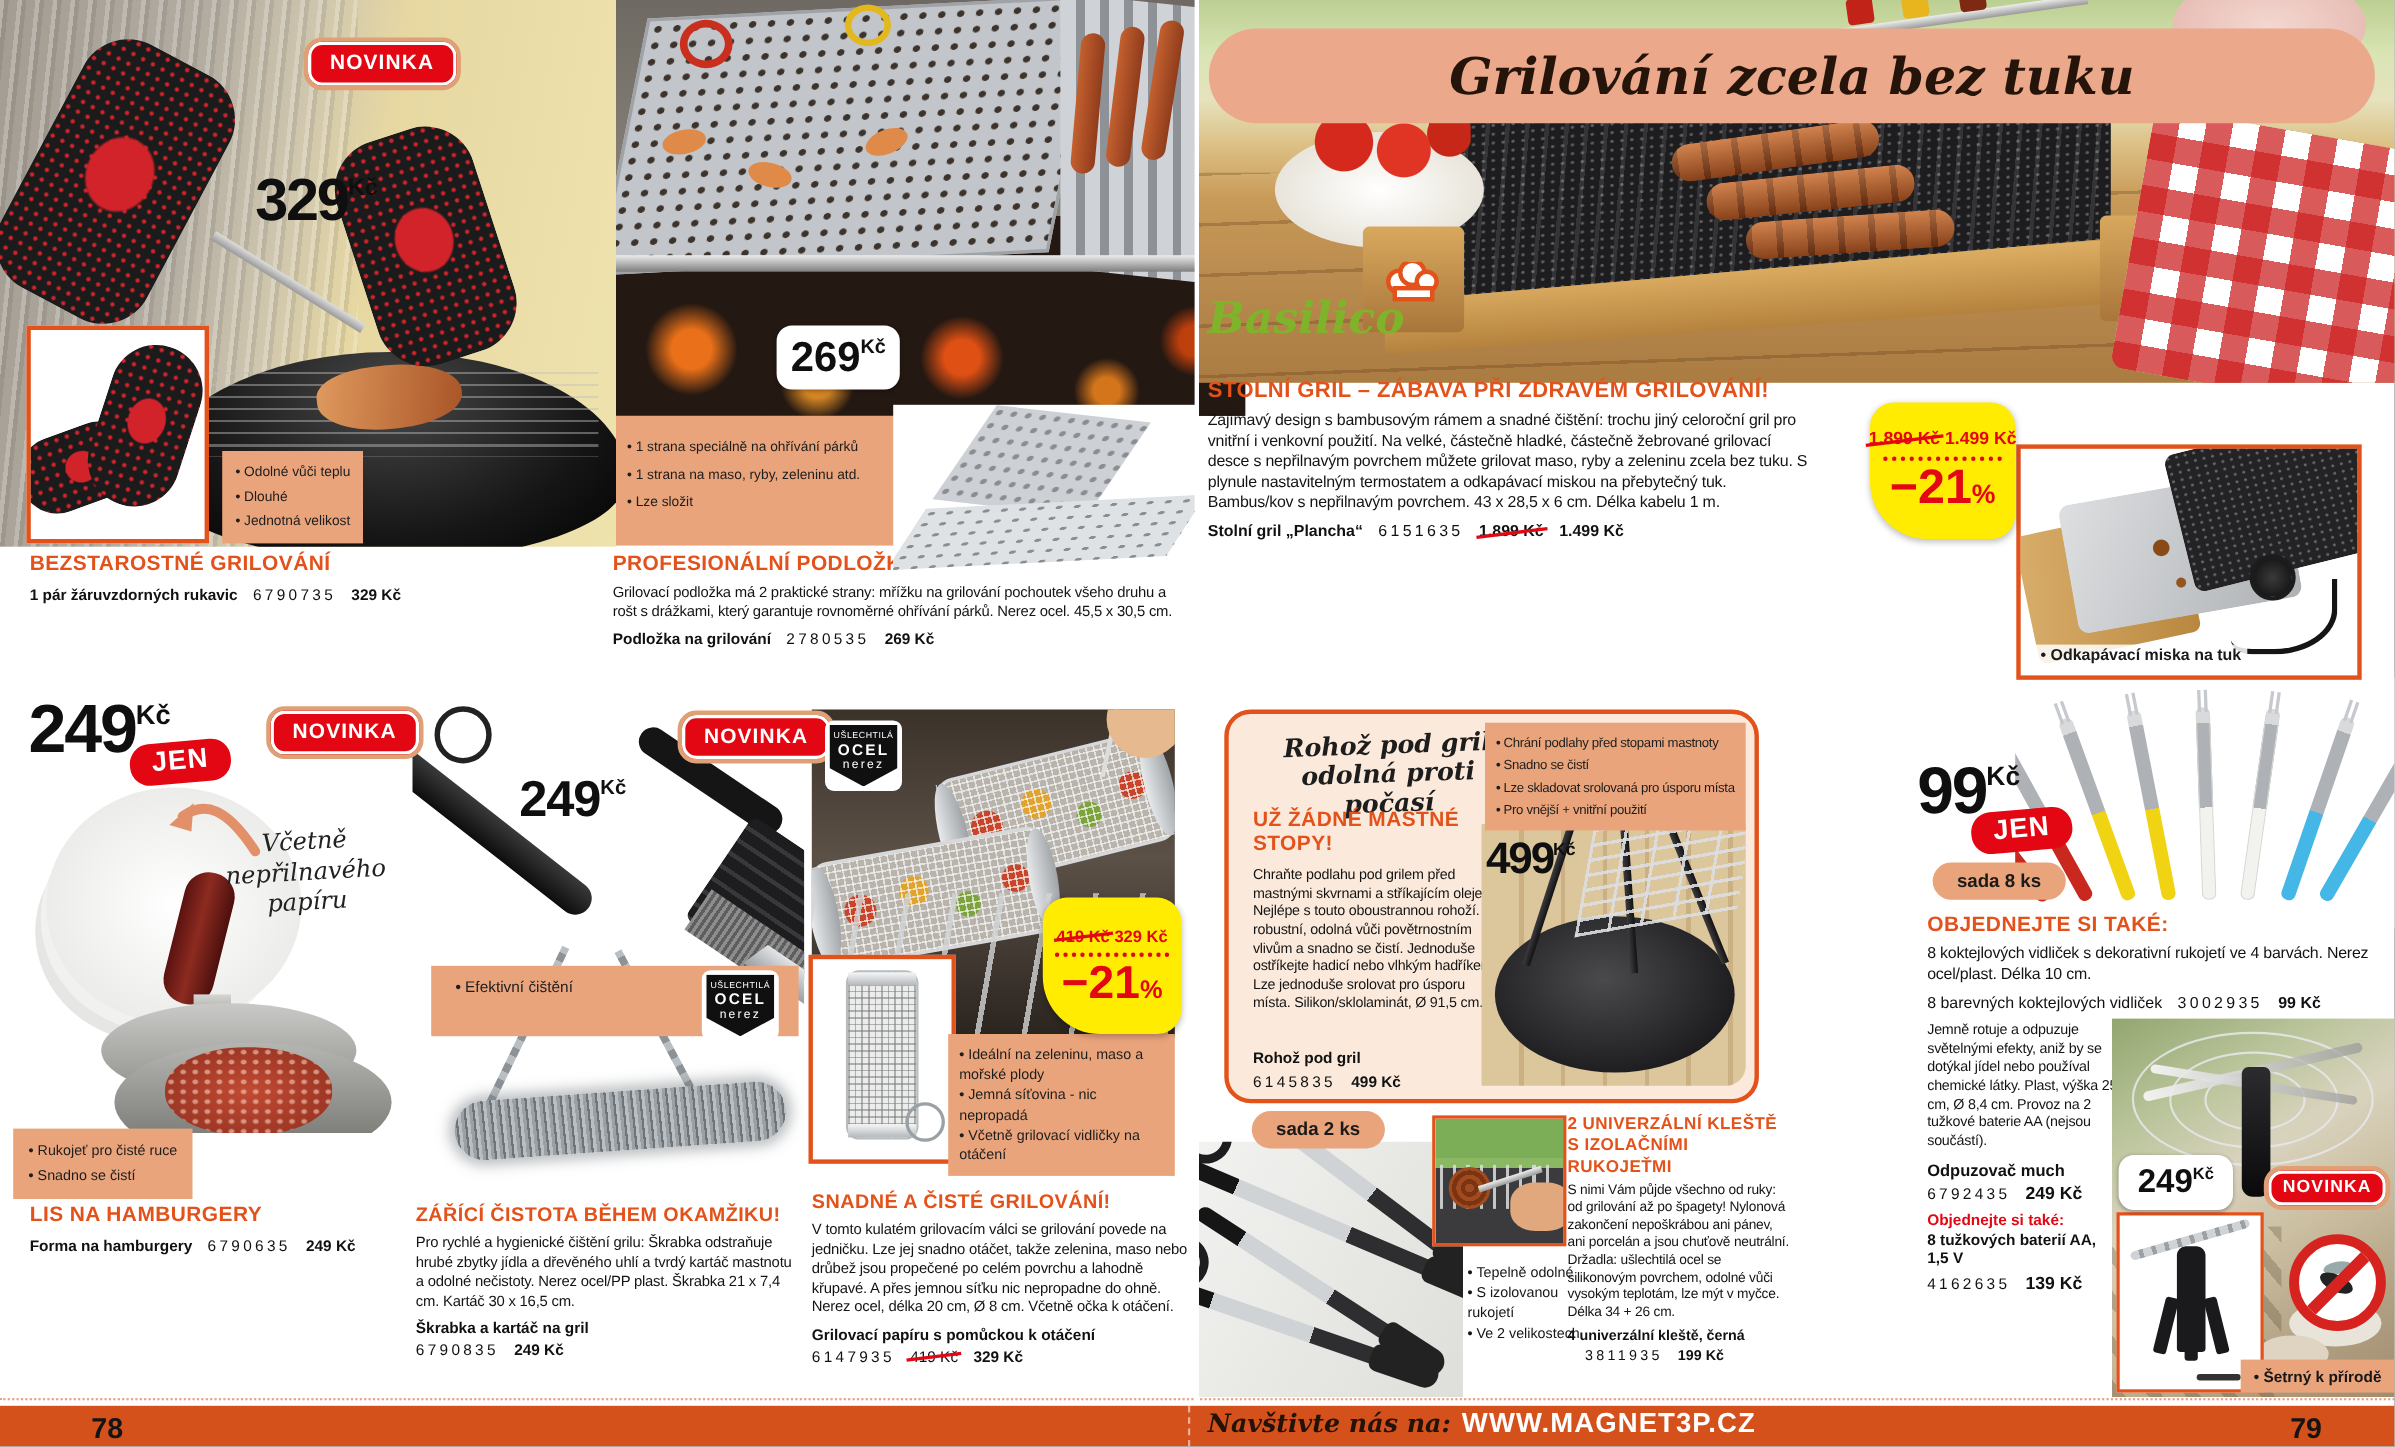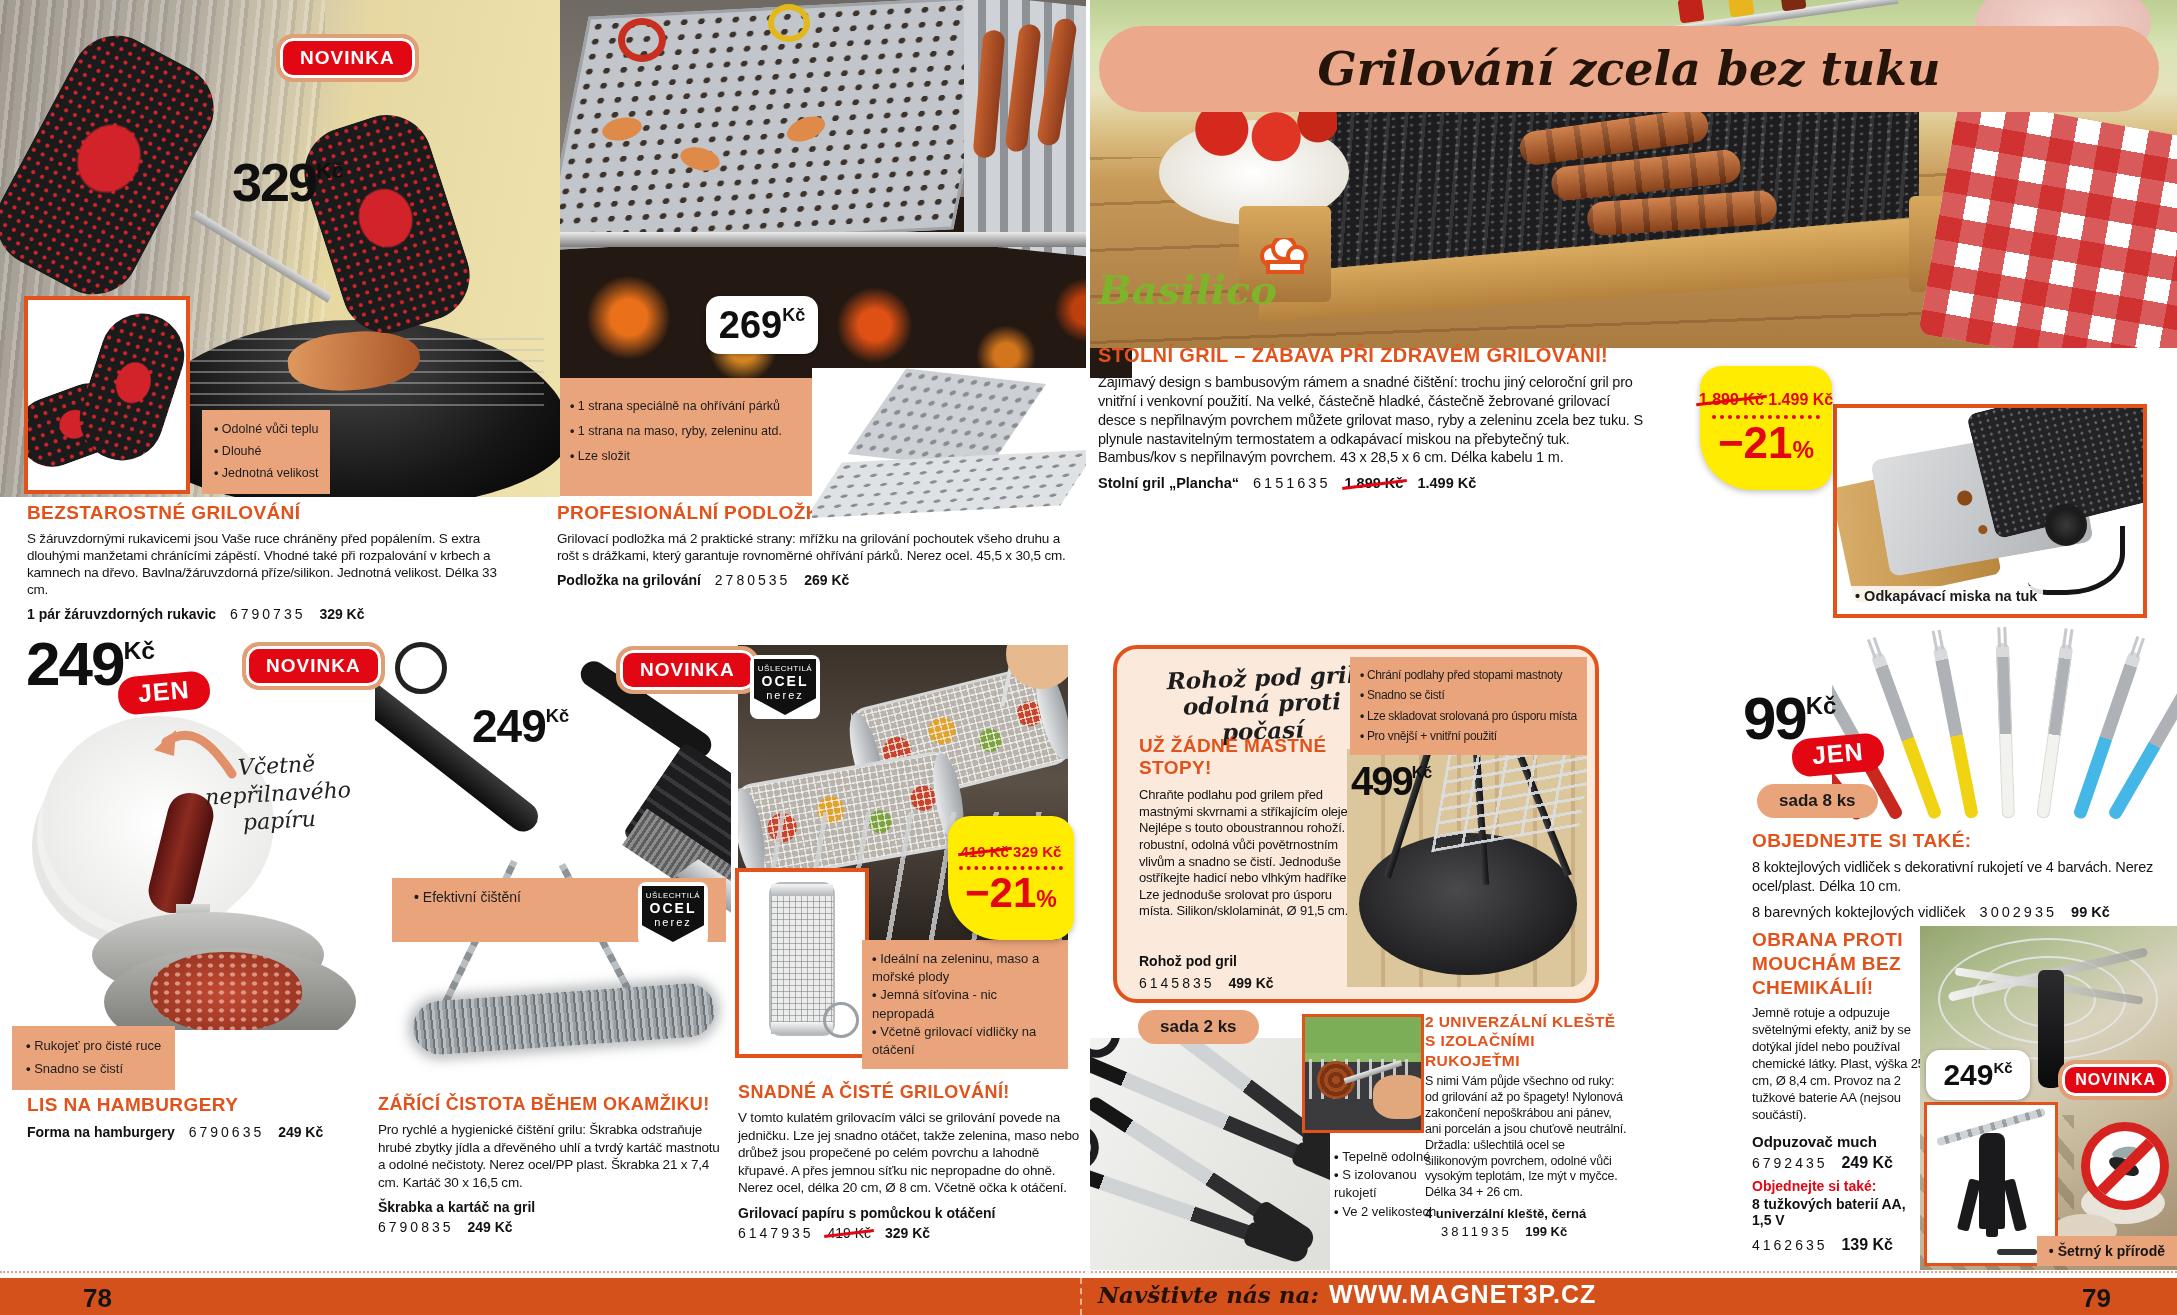--- a/index.html
+++ b/index.html
@@ -322,21 +322,20 @@
     <div class="bl">1 strana na maso, ryby, zeleninu atd.</div>
     <div class="bl">Lze složit</div>
   </div>
   <div class="photo" id="fold-grate">
     <div class="fgA"></div>
     <div class="fgB"></div>
   </div>
 
   <div class="tcol" style="left:27px;top:502px;width:490px">
     <h3 class="h-orange">BEZSTAROSTNÉ GRILOVÁNÍ</h3>
-    <p class="body-txt" style="line-height:1.26">S žáruvzdornými rukavicemi jsou Vaše ruce chráněny před popálením. S extra dlouhými manžetami chránícími zápěstí. Vhodné také při rozpalování v krbech a kamnech na dřevo. Bavlna/žáruvzdorná příze/silikon. Jednotná velikost. Délka 33 cm.</p>
     <div class="prod">
       <span class="p-name">1 pár žáruvzdorných rukavic</span>
       <span class="p-code">6790735</span>
       <span class="p-price">329 Kč</span>
     </div>
   </div>
   <div class="tcol" style="left:557px;top:502px;width:515px">
     <h3 class="h-orange">PROFESIONÁLNÍ PODLOŽKA</h3>
     <p class="body-txt" style="line-height:1.26">Grilovací podložka má 2 praktické strany: mřížku na grilování pochoutek všeho druhu a rošt s drážkami, který garantuje rovnoměrné ohřívání párků. Nerez ocel. 45,5 x 30,5 cm.</p>
     <div class="prod">
@@ -595,21 +594,20 @@
     <h3 class="h-orange" style="font-size:15.5px;line-height:1.25;margin-bottom:4px"><span>2 UNIVERZÁLNÍ KLEŠTĚ</span><br><span>S IZOLAČNÍMI RUKOJEŤMI</span></h3>
     <p class="body-txt" style="font-size:12.5px;line-height:1.27">S nimi Vám půjde všechno od ruky: od grilování až po špagety! Nylonová zakončení nepoškrábou ani pánev, ani porcelán a jsou chuťově neutrální. Držadla: ušlechtilá ocel se silikonovým povrchem, odolné vůči vysokým teplotám, lze mýt v myčce. Délka 34 + 26 cm.</p>
     <div class="prod" style="font-size:13px;margin-top:5px">
       <div class="p-name">4 univerzální kleště, černá</div>
       <div style="margin-top:3px"><span class="p-code" style="margin-left:16px">3811935</span>
       <span class="p-price">199 Kč</span></div>
     </div>
   </div>
 
   <div class="tcol" style="left:1752px;top:928px;width:215px">
-    <h3 class="h-orange" style="line-height:1.25">OBRANA PROTI MOUCHÁM BEZ CHEMIKÁLIÍ!</h3>
     <p class="body-txt" style="font-size:13px;width:180px">Jemně rotuje a odpuzuje světelnými efekty, aniž by se dotýkal jídel nebo používal chemické látky. Plast, výška 25 cm, Ø 8,4 cm. Provoz na 2 tužkové baterie AA (nejsou součástí).</p>
     <div class="prod" style="margin-top:10px">
       <div class="p-name" style="font-size:15px">Odpuzovač much</div>
       <div style="margin-top:4px"><span class="p-code" style="margin-left:0">6792435</span>
       <span class="p-price" style="font-size:16px">249 Kč</span></div>
       <div style="color:#e30613;font-weight:bold;font-size:14px;margin-top:6px">Objednejte si také:</div>
       <div class="p-name" style="width:170px;font-size:14px;margin-top:2px">8 tužkových baterií AA, 1,5 V</div>
       <div style="margin-top:8px"><span class="p-code" style="margin-left:0">4162635</span>
       <span class="p-price" style="font-size:16px">139 Kč</span></div>
     </div>

